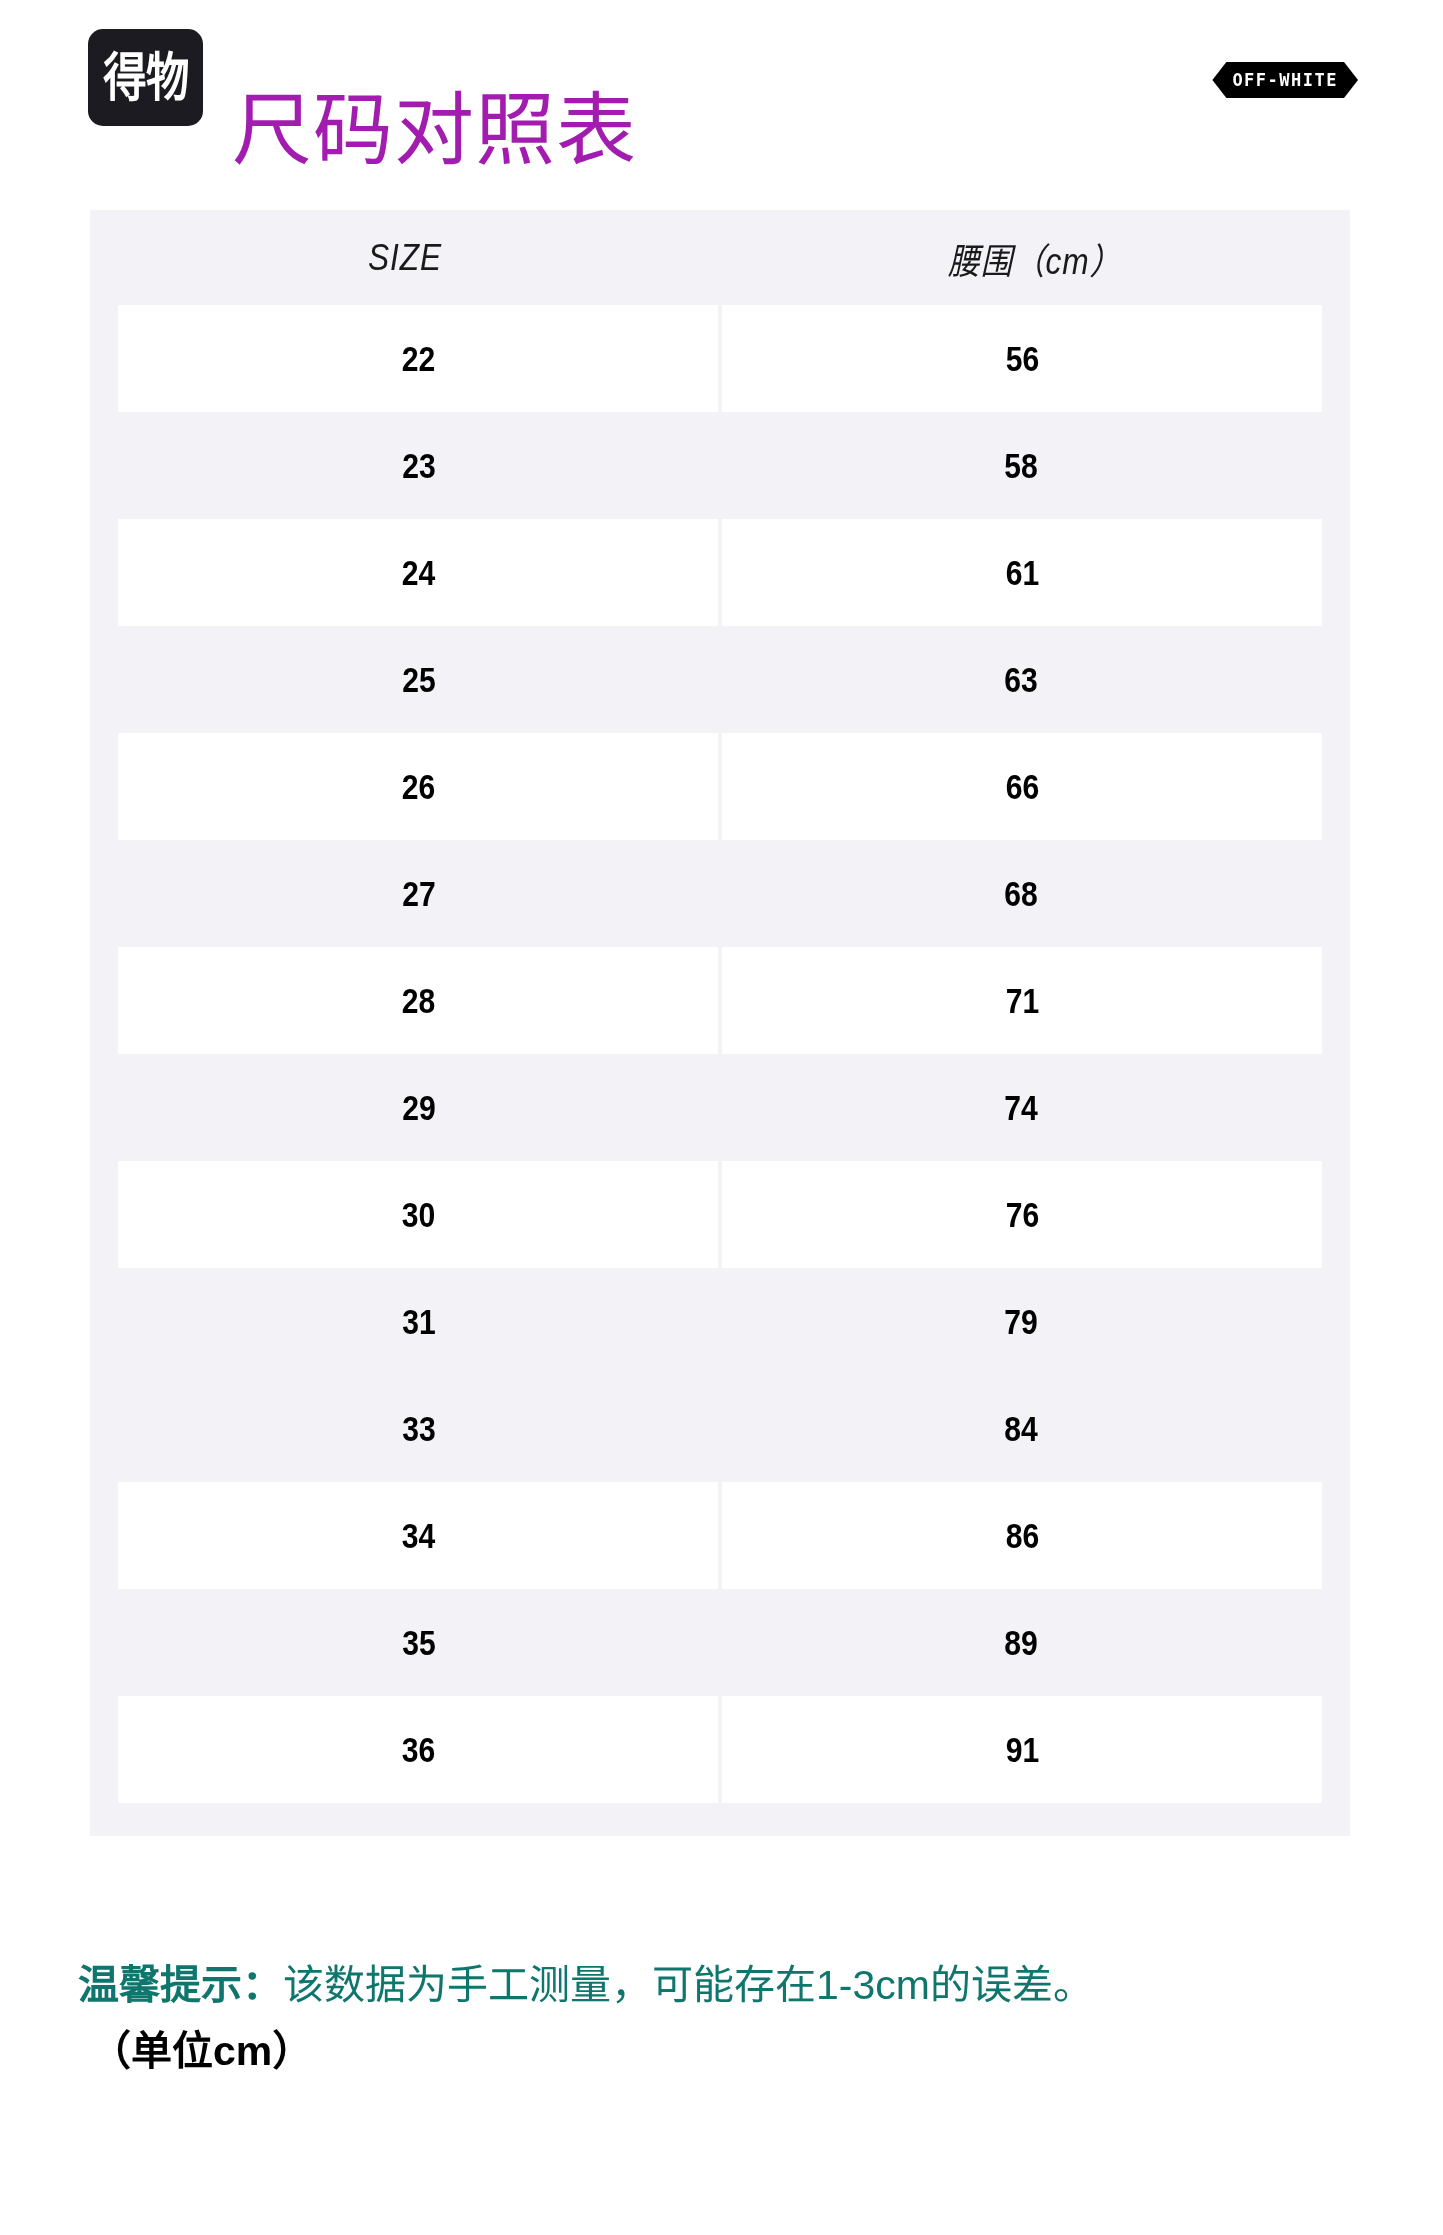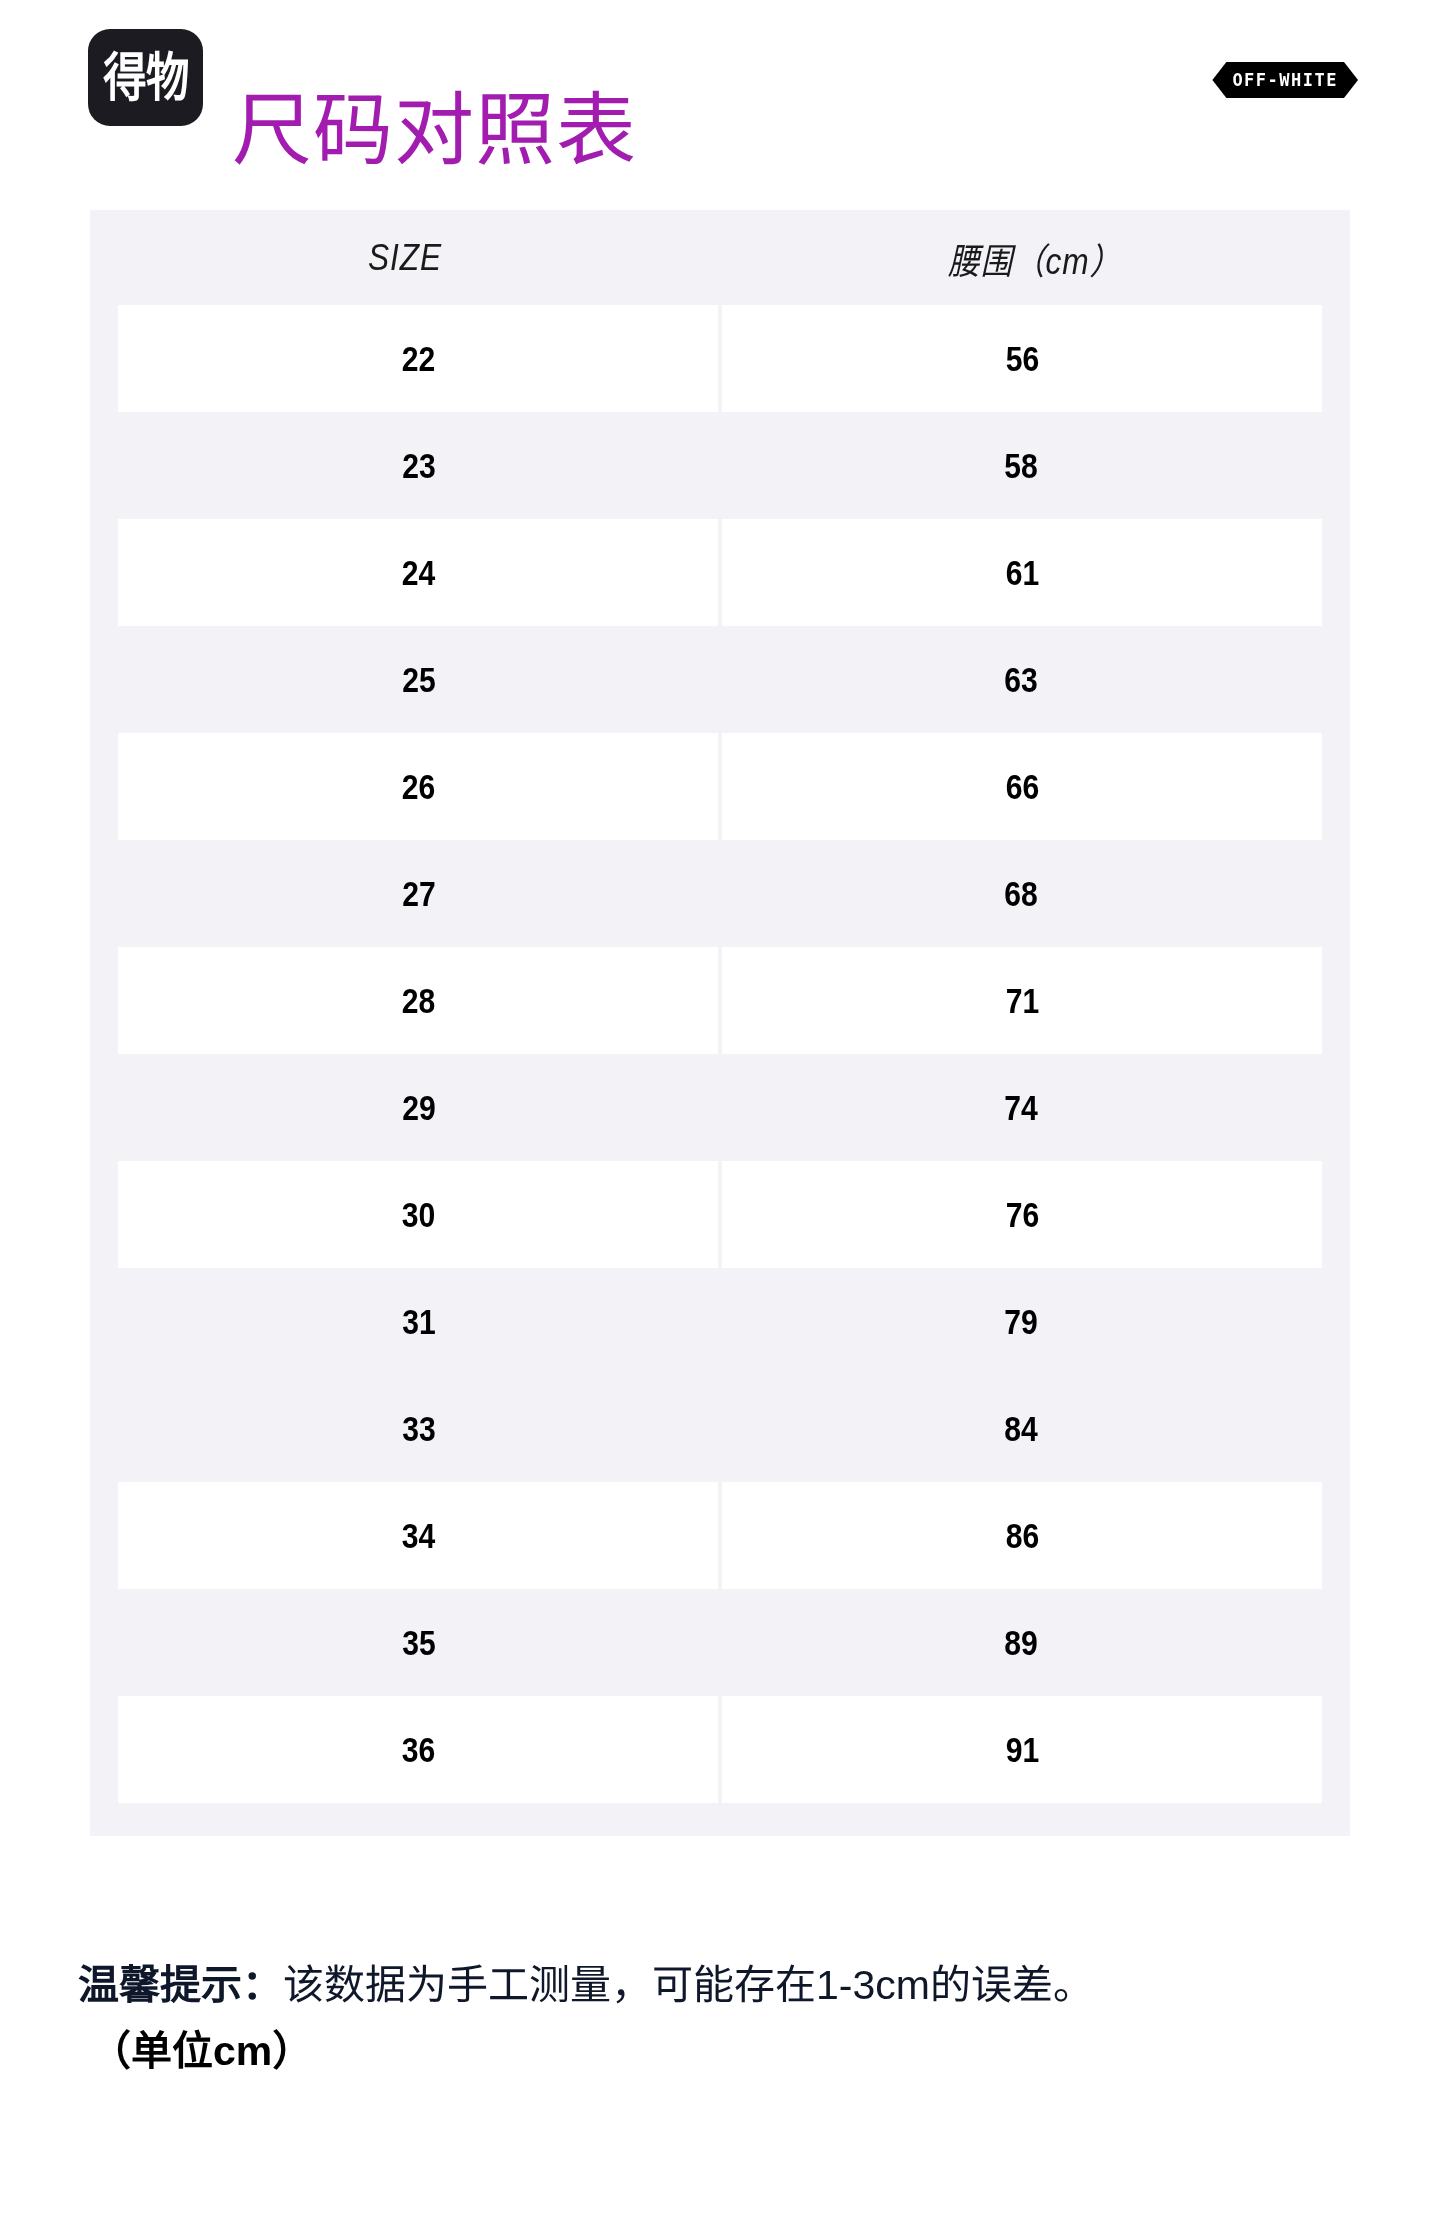--- a/index.html
+++ b/index.html
@@ -33,21 +33,21 @@
     height: 200px;
   }
 
   .brand-logo {
     position: absolute;
     left: 88px;
     top: 29px;
     width: 115px;
     height: 97px;
     background: #1b1b21;
-    border-radius: 22px;
+    border-radius: 15px;
     display: flex;
     align-items: center;
     justify-content: center;
     overflow: hidden;
   }
 
   .brand-logo-text {
     color: #ffffff;
     font-family: "Liberation Sans", "DejaVu Sans", sans-serif;
     font-size: 53px;
@@ -182,21 +182,21 @@
   .note {
     position: absolute;
     left: 78px;
     top: 1952px;
     width: 1320px;
   }
 
   .note-line {
     font-size: 41px;
     line-height: 66px;
-    color: #0f172a;
+    color: #0f766e;
     white-space: nowrap;
     letter-spacing: 0;
   }
 
   .note-strong {
     font-weight: 700;
   }
 
   .note-rest {
     font-weight: 400;

